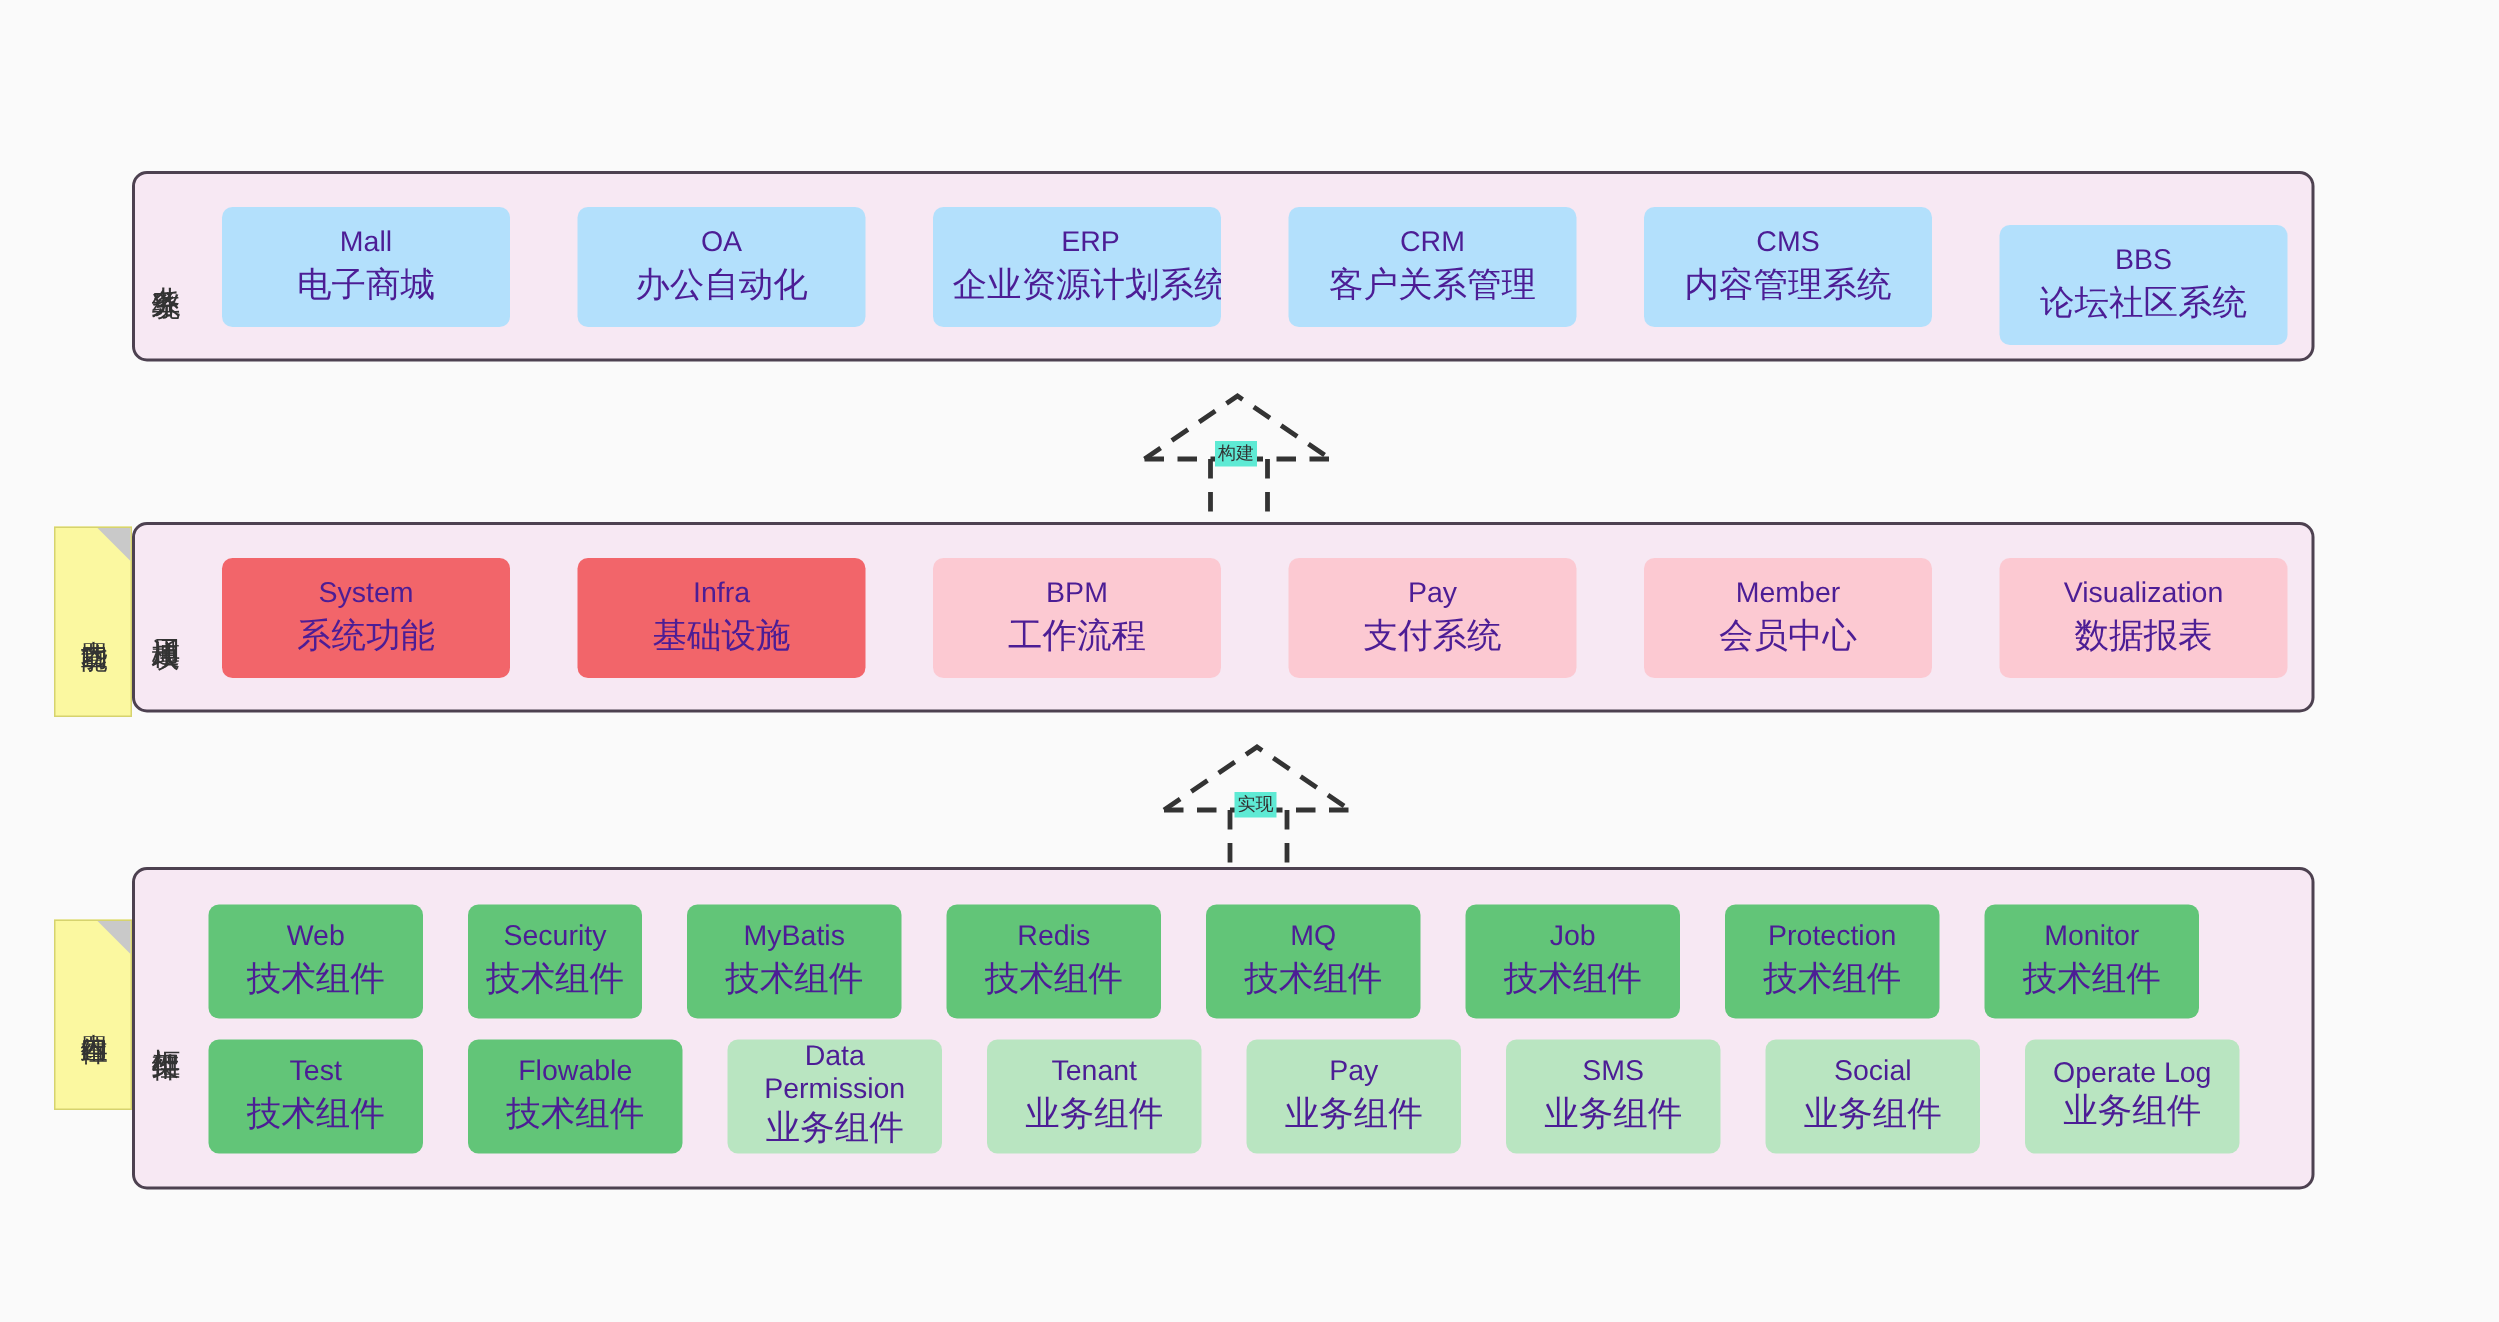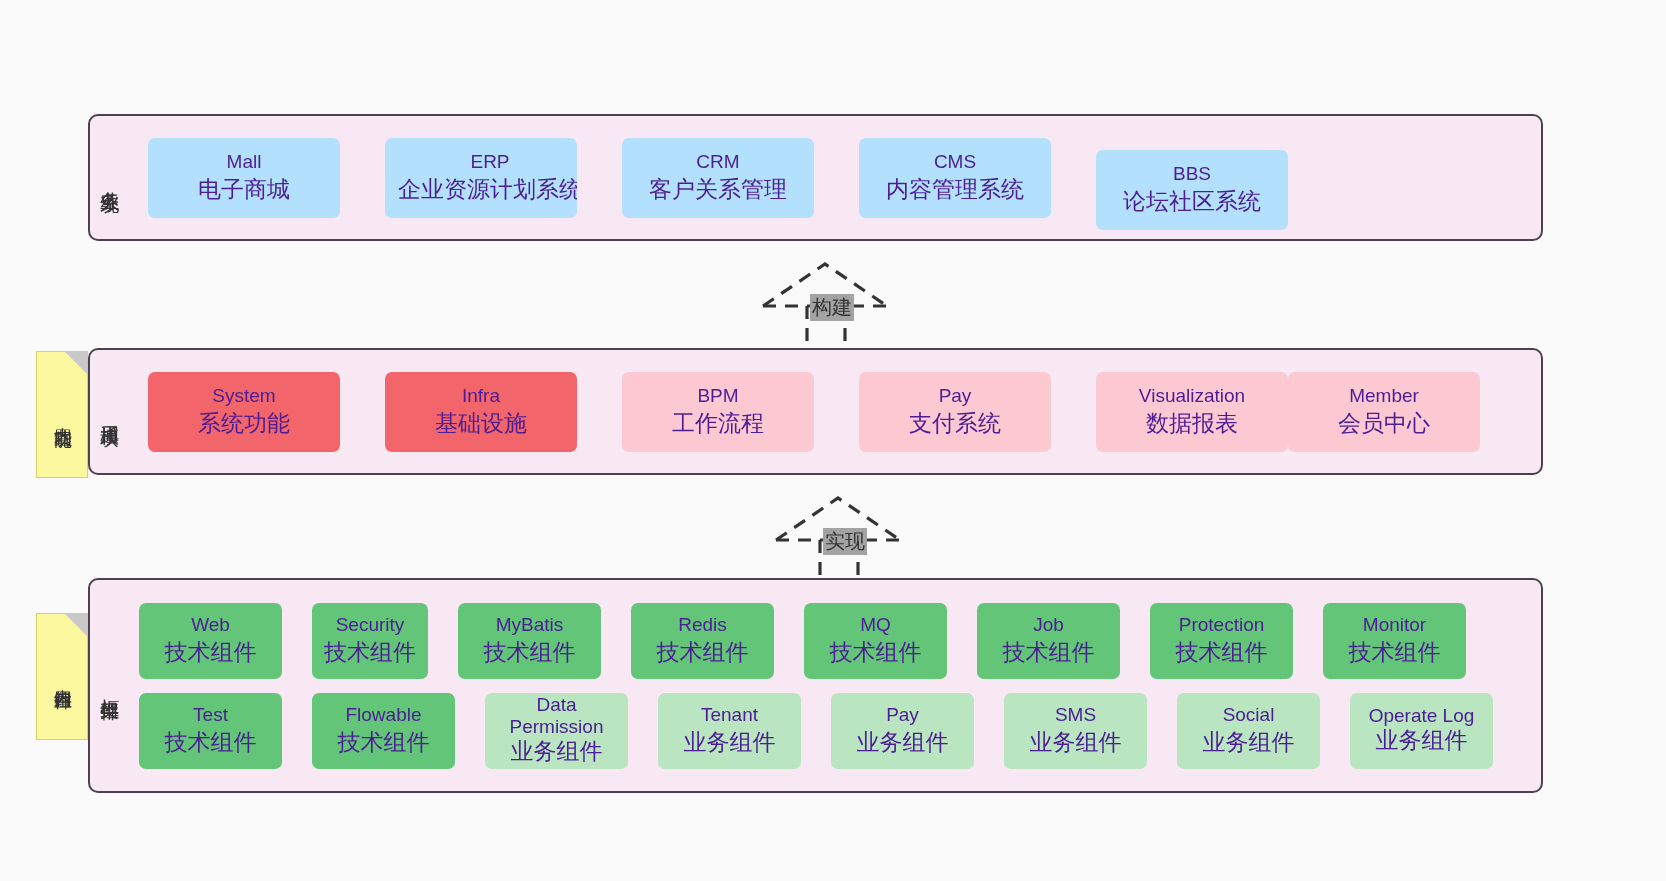--- a/index.html
+++ b/index.html
@@ -127,41 +127,45 @@
   }
 
   
   .arrow {
     position: absolute;
     z-index: 3;
     pointer-events: none;
   }
   .arrow .arrow-label {
     position: absolute;
-    font-size: 20px;
+    font-size: 12px;
     color: #333333;
-    background: #a3a3a3;
+    background: #5eead4;
     padding: 0 2px;
     white-space: nowrap;
     user-select: none;
     text-align: center;
   }
 </style>
 </head>
 <body>
 
 <div class="layer" id="layer-business" style="left:88px; top:114px; width:1455px; height:127px;">
 
   <div class="layer-title">业务系统</div>
 
   <div class="layer-boxes" id="boxes-business" style="padding-left: 18px;">
       <div class="node blue" style="width: 192px; height: 80px; margin-right: 45px;">
         <div class="t-en">Mall</div>
         <div class="t-cn">电子商城</div>
       </div>
+      <div class="node blue" style="width: 192px; height: 80px; margin-right: 45px;">
+        <div class="t-en">OA</div>
+        <div class="t-cn">办公自动化</div>
+      </div>
       <div class="node blue" style="width: 192px; height: 80px; margin-right: 45px; padding-left: 24px;">
         <div class="t-en">ERP</div>
         <div class="t-cn">企业资源计划系统</div>
       </div>
       <div class="node blue" style="width: 192px; height: 80px; margin-right: 45px;">
         <div class="t-en">CRM</div>
         <div class="t-cn">客户关系管理</div>
       </div>
       <div class="node blue" style="width: 192px; height: 80px; margin-right: 45px;">
         <div class="t-en">CMS</div>
@@ -200,27 +204,27 @@
         <div class="t-cn">基础设施</div>
       </div>
       <div class="node pinkish" style="width: 192px; height: 80px; margin-right: 45px;">
         <div class="t-en">BPM</div>
         <div class="t-cn">工作流程</div>
       </div>
       <div class="node pinkish" style="width: 192px; height: 80px; margin-right: 45px;">
         <div class="t-en">Pay</div>
         <div class="t-cn">支付系统</div>
       </div>
+      <div class="node pinkish" style="width: 192px; height: 80px; margin-right: 45px;">
+        <div class="t-en">Member</div>
+        <div class="t-cn">会员中心</div>
+      </div>
       <div class="node pinkish" style="width: 192px; height: 80px; margin-right: 0px;">
         <div class="t-en">Visualization</div>
         <div class="t-cn">数据报表</div>
-      </div>
-      <div class="node pinkish" style="width: 192px; height: 80px; margin-right: 45px;">
-        <div class="t-en">Member</div>
-        <div class="t-cn">会员中心</div>
       </div>
     </div>
 </div>
 
 <div class="note" style="left:36px; top:351px; width:52px; height:127px;">
   <span class="fold"></span>
   <span class="note-text">内置功能</span>
 </div>
 
 <div class="arrow" style="left:768px; top:492px; width:150px; height:90px;">

